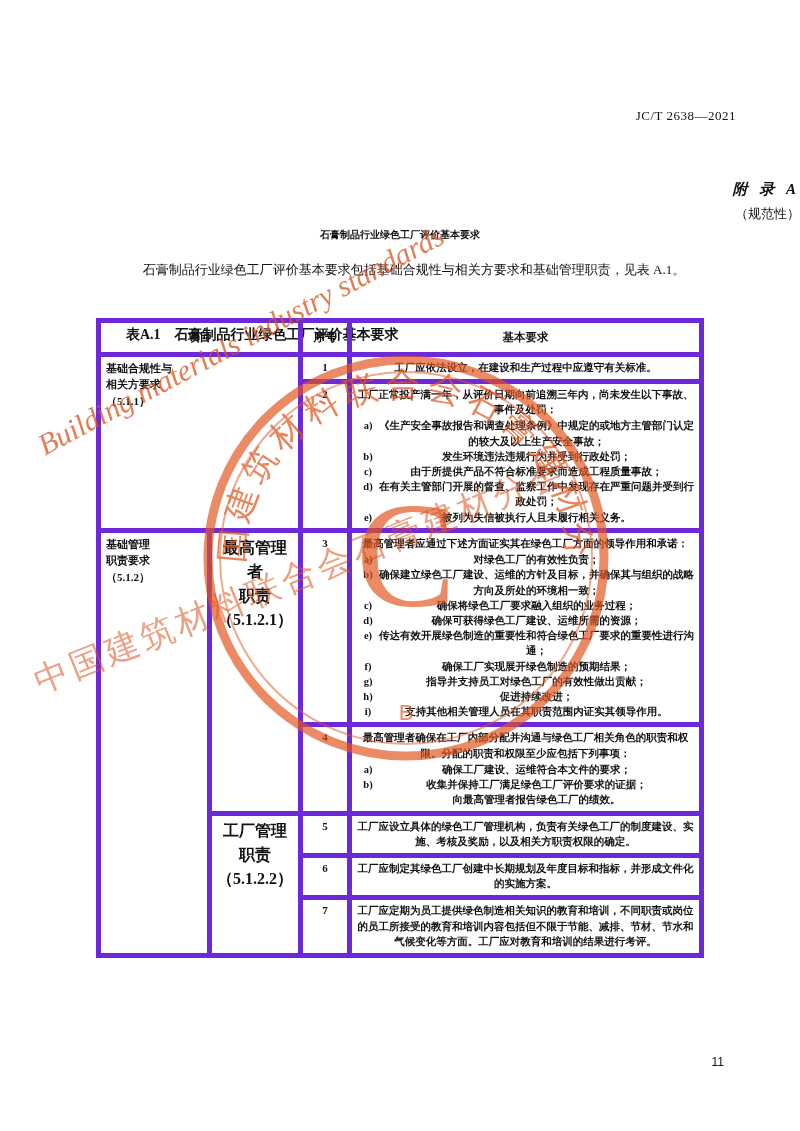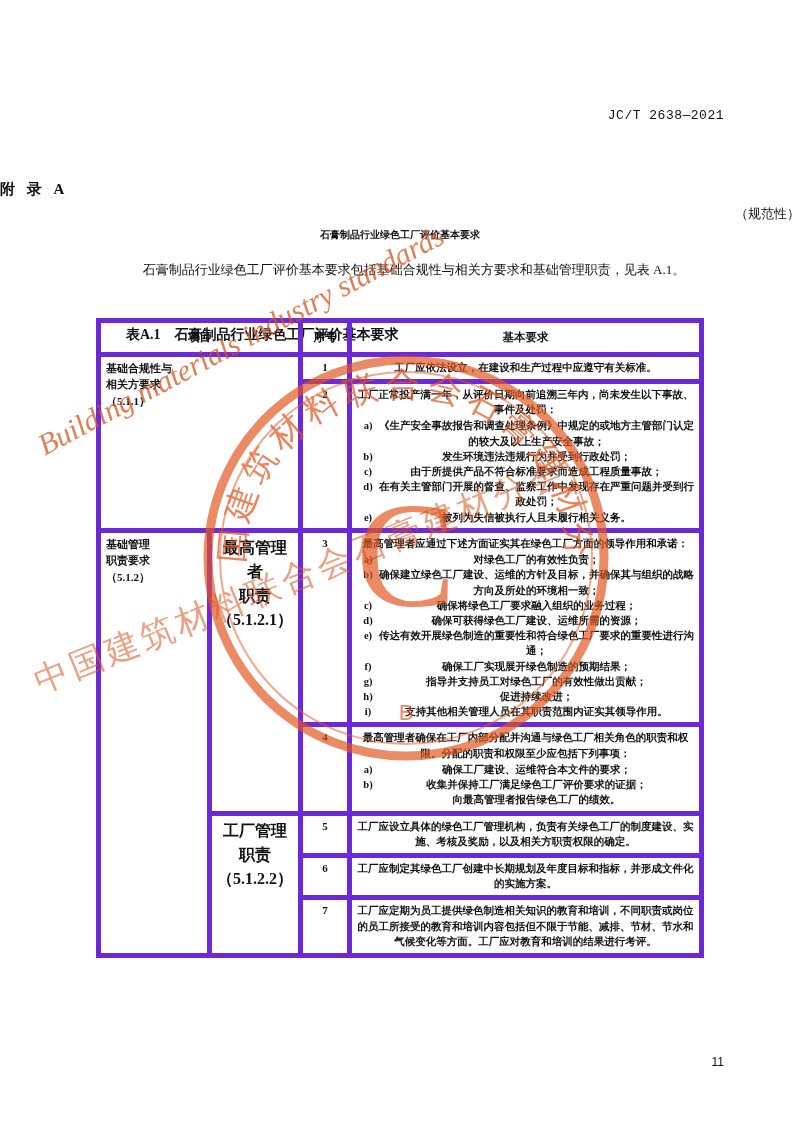--- a/index.html
+++ b/index.html
@@ -14,35 +14,36 @@
     background: #ffffff;
     margin: 0 auto;
     overflow: hidden;
     font-family: "Liberation Serif", "DejaVu Serif", serif;
     color: #111;
     box-sizing: border-box;
   }
   .header-code {
     position: absolute;
     top: 108px;
-    right: 76px;
-    font-family: Liberation Mono, monospace;
+    right: 64px;
+    font-family: Liberation Serif, serif;
     font-size: 13px;
     letter-spacing: 0.5px;
     color: #111;
   }
   .annex-title {
     position: absolute;
     top: 180px;
     left: 0;
     width: 100%;
-    text-align: left;
+    text-align: right;
     font-size: 15px;
     font-weight: bold;
     letter-spacing: 4px;
+    font-style: italic;
   }
   .annex-sub {
     position: absolute;
     top: 205px;
     left: 0;
     width: 100%;
     text-align: right;
     font-size: 13px;
   }
   .annex-name {

